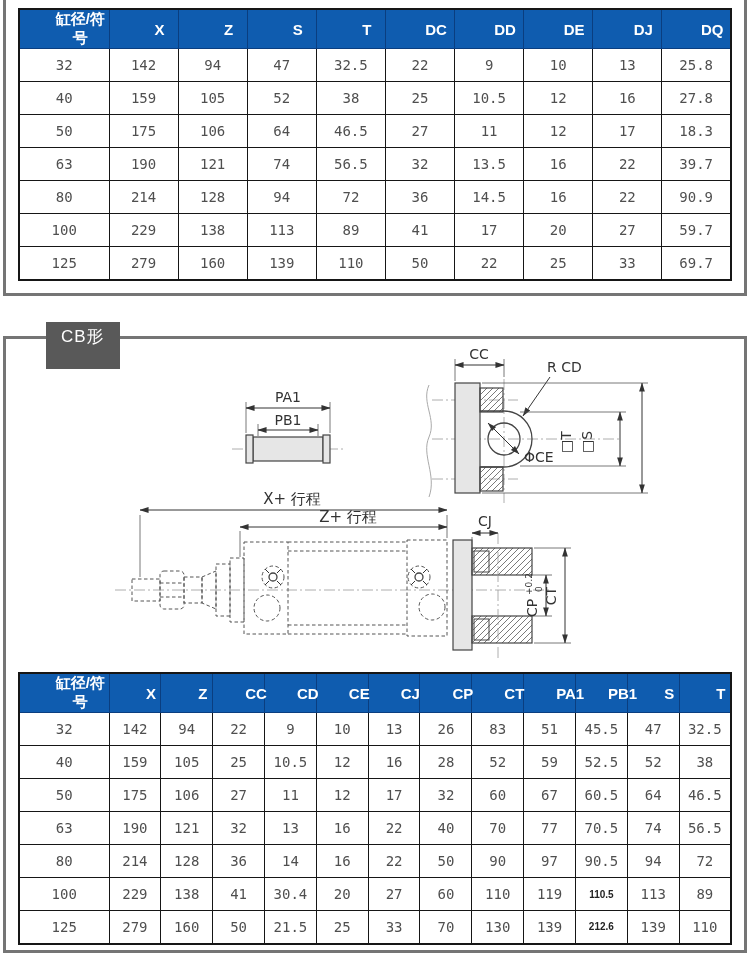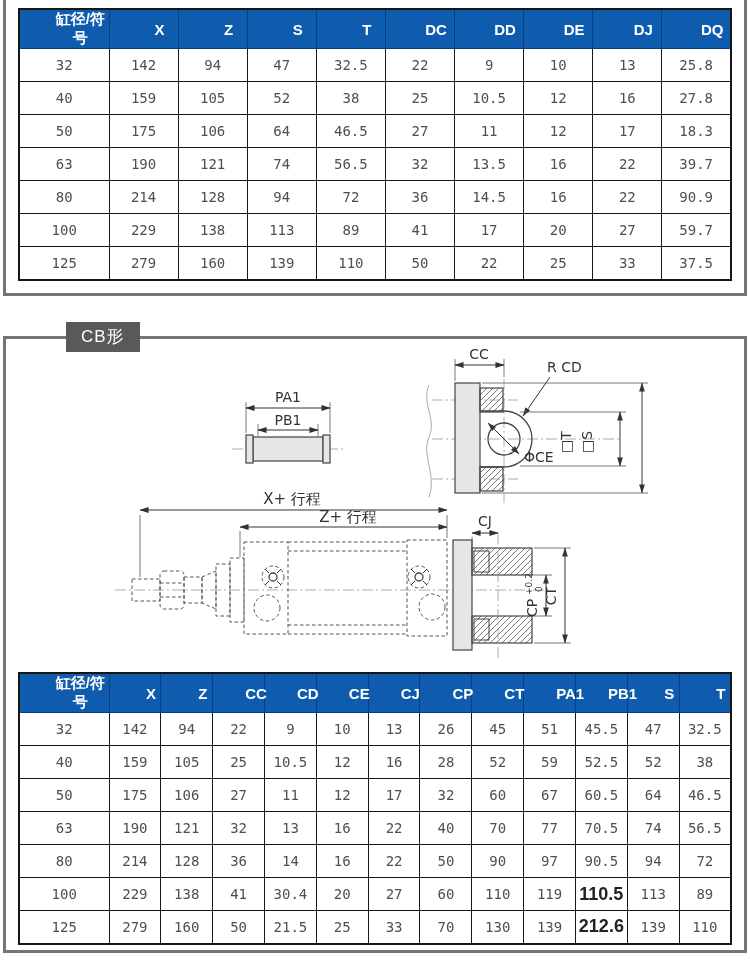--- a/index.html
+++ b/index.html
@@ -1,32 +1,32 @@
 <!DOCTYPE html>
 <html><head>
 <meta charset="utf-8">
 <style>
   * { box-sizing: border-box; margin: 0; padding: 0; }
   html,body { width:750px; height:967px; background:#fff; overflow:hidden; position:relative;
     font-family:"Liberation Sans", sans-serif; }
   .frame { position:absolute; border:3px solid #757575; background:#fff; }
   .frame1 { left:3px; top:-10px; width:744px; height:306px; }
   .frame2 { left:3px; top:336px; width:744px; height:617px; }
-  .section-label { position:absolute; left:60px; top:-17px; background:#595959; color:#fff;
-    font-size:17px; line-height:1; padding:6px 15px 7px; z-index:2; letter-spacing:1px; }
+  .section-label { position:absolute; left:40px; top:-17px; background:#595959; color:#fff;
+    font-size:17px; line-height:1; padding:6px 15px 24px; z-index:2; letter-spacing:1px; }
   table.spec { position:absolute; border-collapse:collapse; table-layout:fixed; background:#fff;
     border:2px solid #161616; }
   .spec1 { left:12px; top:15px; width:714px; }
   .spec2 { left:12px; top:333px; width:714px; }
   col.col-first { width:90px; }
   table.spec th { background:#0f5caf; color:#fff; font-size:15px; font-weight:bold;
     border:1px solid #0a3e80; height:34px; text-align:center; font-family:"Liberation Sans",sans-serif;padding-left:32px; }
   table.spec td { border:1px solid #161616; height:33px; text-align:center; color:#4f4f4f;
     font-size:14px; font-family:"DejaVu Sans Mono", monospace; background:#fff; }
-  table.spec td.em { font-family:"Liberation Sans",sans-serif; font-size:18px; color:#222; font-weight:bold;text-align:center; }
+  table.spec td.em { font-family:"Liberation Sans",sans-serif; font-size:10px; color:#222; font-weight:bold;text-align:center; }
   svg { position:absolute; }
   .diag { left:14px; top:6px; }
   .lbl { font:14px "DejaVu Sans", sans-serif; fill:#333; }
   .lblcn { font:15px "DejaVu Sans", sans-serif; fill:#333; }
   .small { font:9px "DejaVu Sans", sans-serif; fill:#333; }
   .dim { stroke:#333; stroke-width:1; fill:none; }
   .ext { stroke:#555; stroke-width:0.8; fill:none; }
   .out { fill:none; stroke:#444; stroke-width:1.3; }
   .soft { fill:#e6e6e6; stroke:#444; stroke-width:1.2; }
   .dash { stroke:#555; stroke-width:1; fill:none; stroke-dasharray:3.5 2.5; }
@@ -139,21 +139,21 @@
         <tr>
           <td>125</td>
           <td>279</td>
           <td>160</td>
           <td>139</td>
           <td>110</td>
           <td>50</td>
           <td>22</td>
           <td>25</td>
           <td>33</td>
-          <td>37.5</td>
+          <td>69.7</td>
         </tr>
       </tbody>
     </table>
 </div>
 
 <div class="frame frame2">
   <div class="section-label">CB形</div>
 
   <svg class="diag" width="710" height="320" viewBox="0 0 710 320">
     <defs>
@@ -324,21 +324,21 @@
       <tbody>
         <tr>
           <td>32</td>
           <td>142</td>
           <td>94</td>
           <td>22</td>
           <td>9</td>
           <td>10</td>
           <td>13</td>
           <td>26</td>
-          <td>45</td>
+          <td>83</td>
           <td>51</td>
           <td>45.5</td>
           <td>47</td>
           <td>32.5</td>
         </tr>
         <tr>
           <td>40</td>
           <td>159</td>
           <td>105</td>
           <td>25</td>

